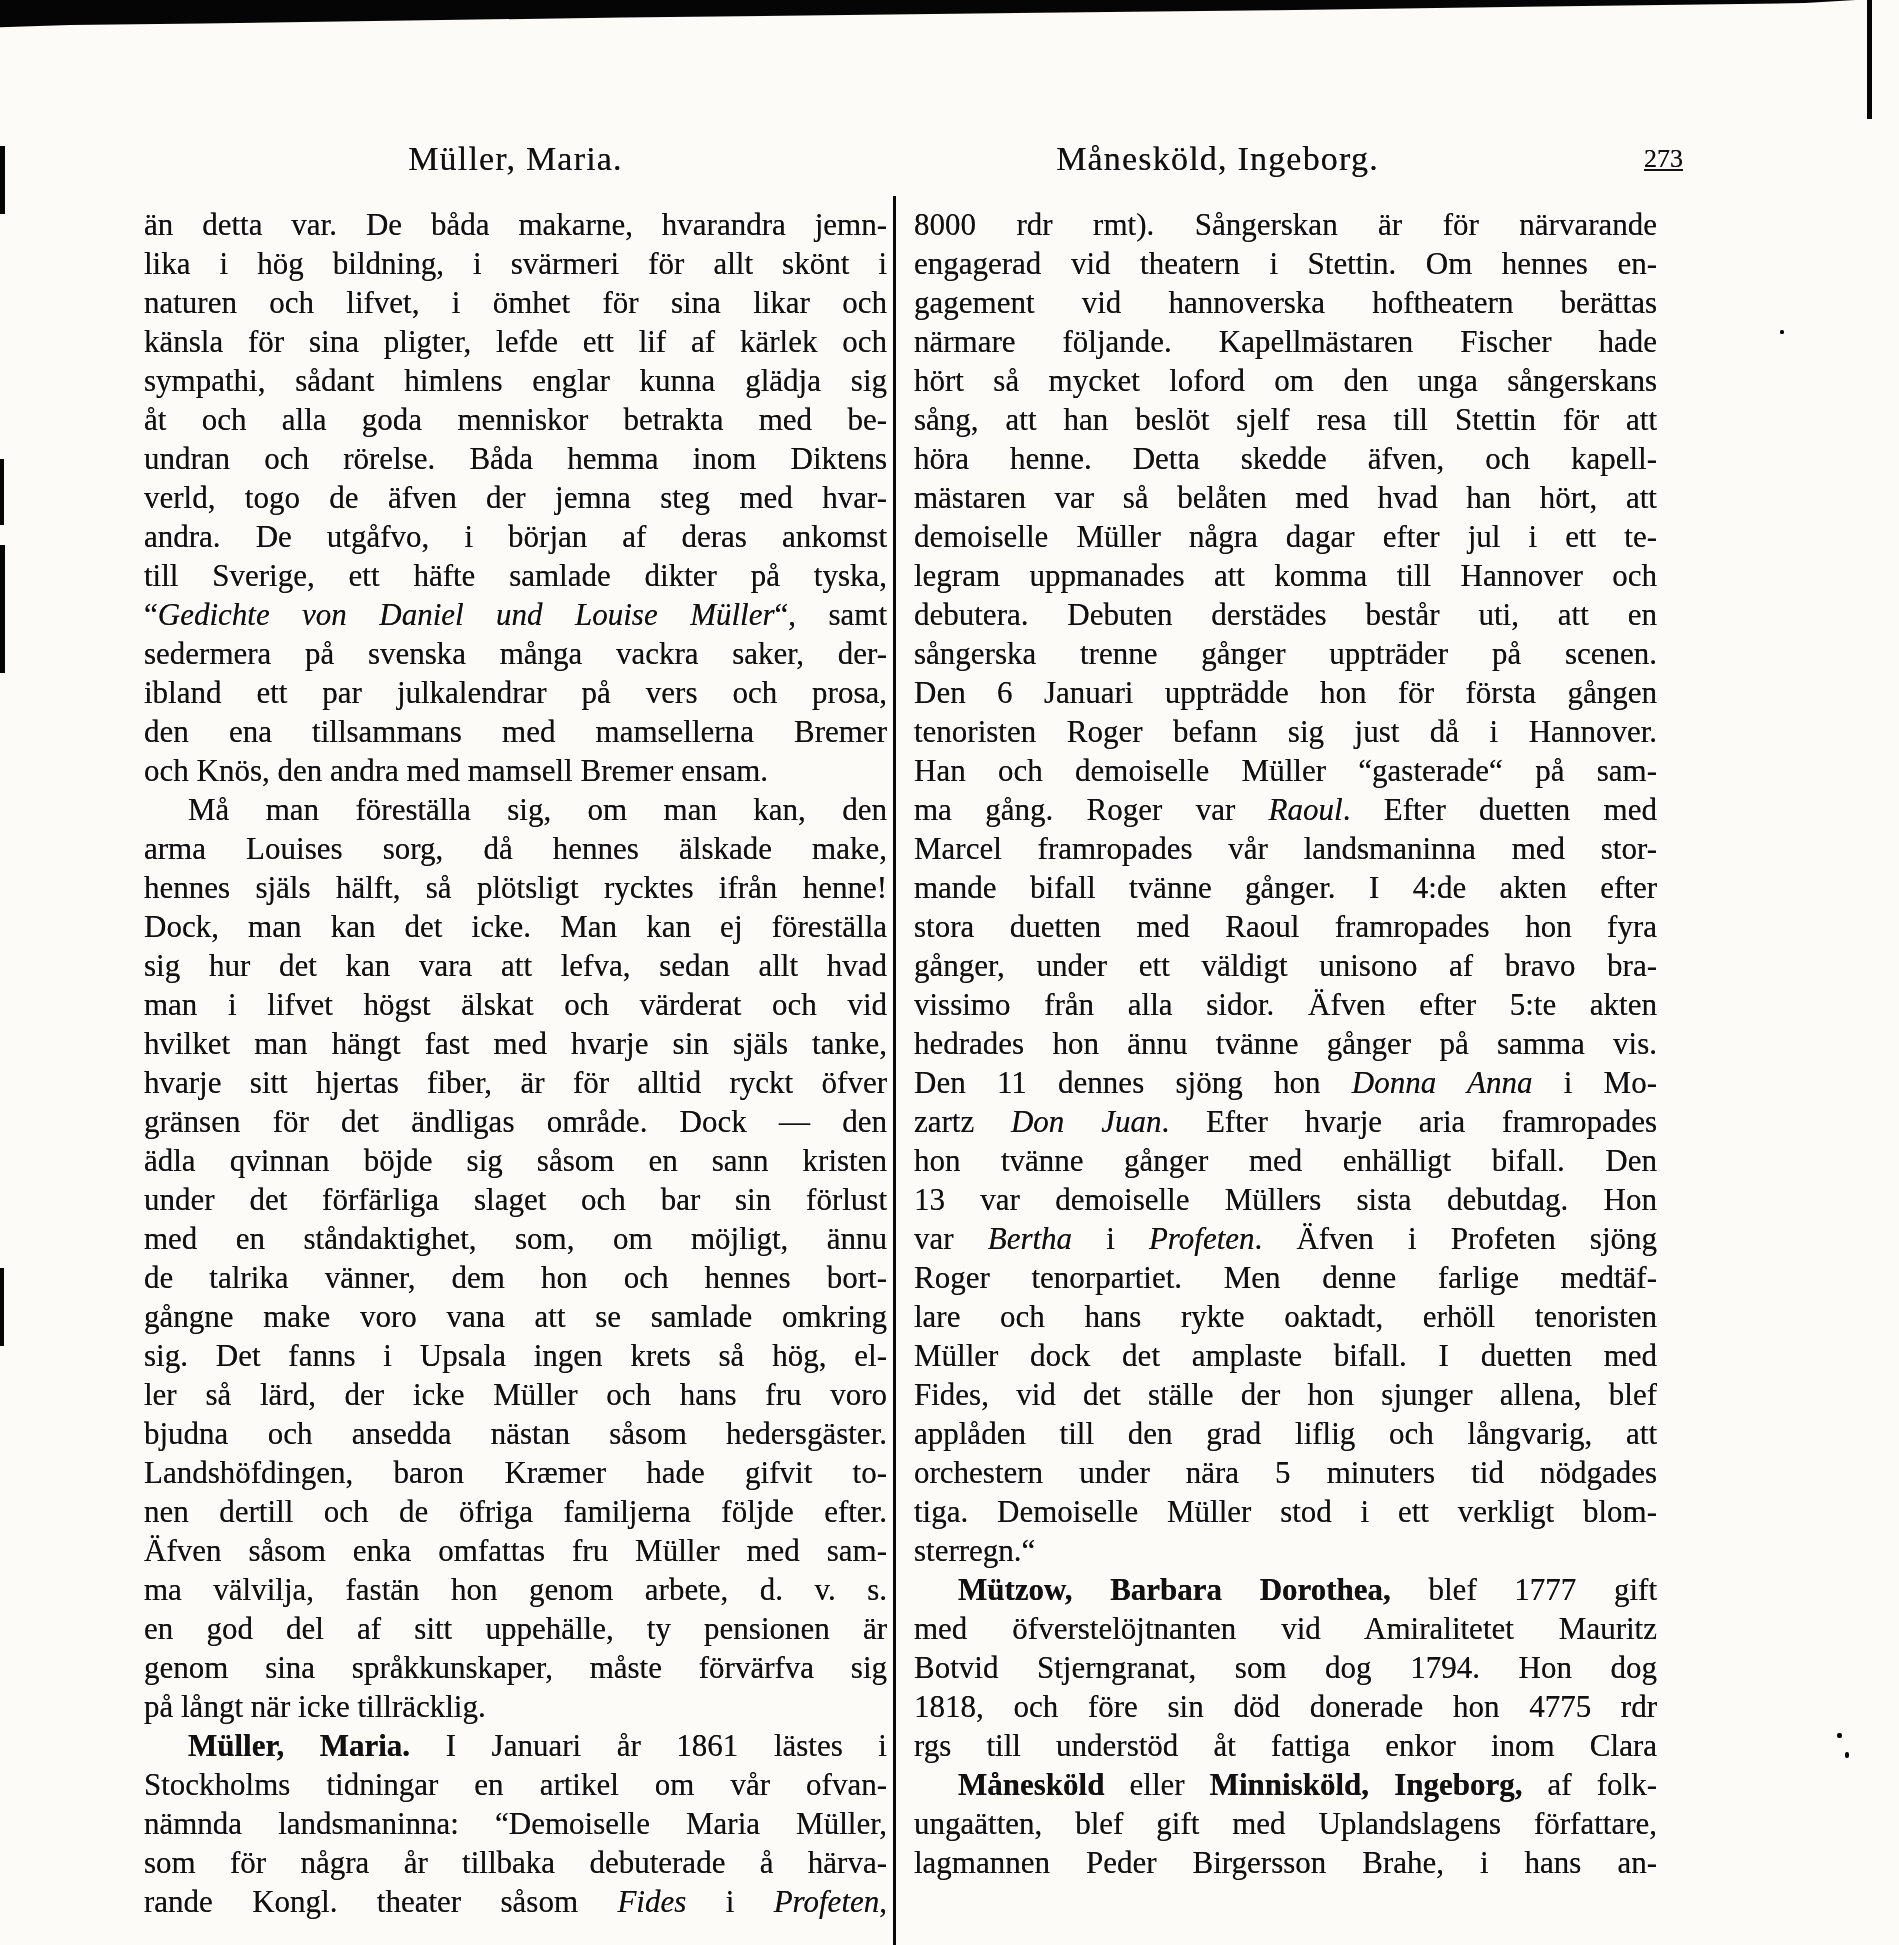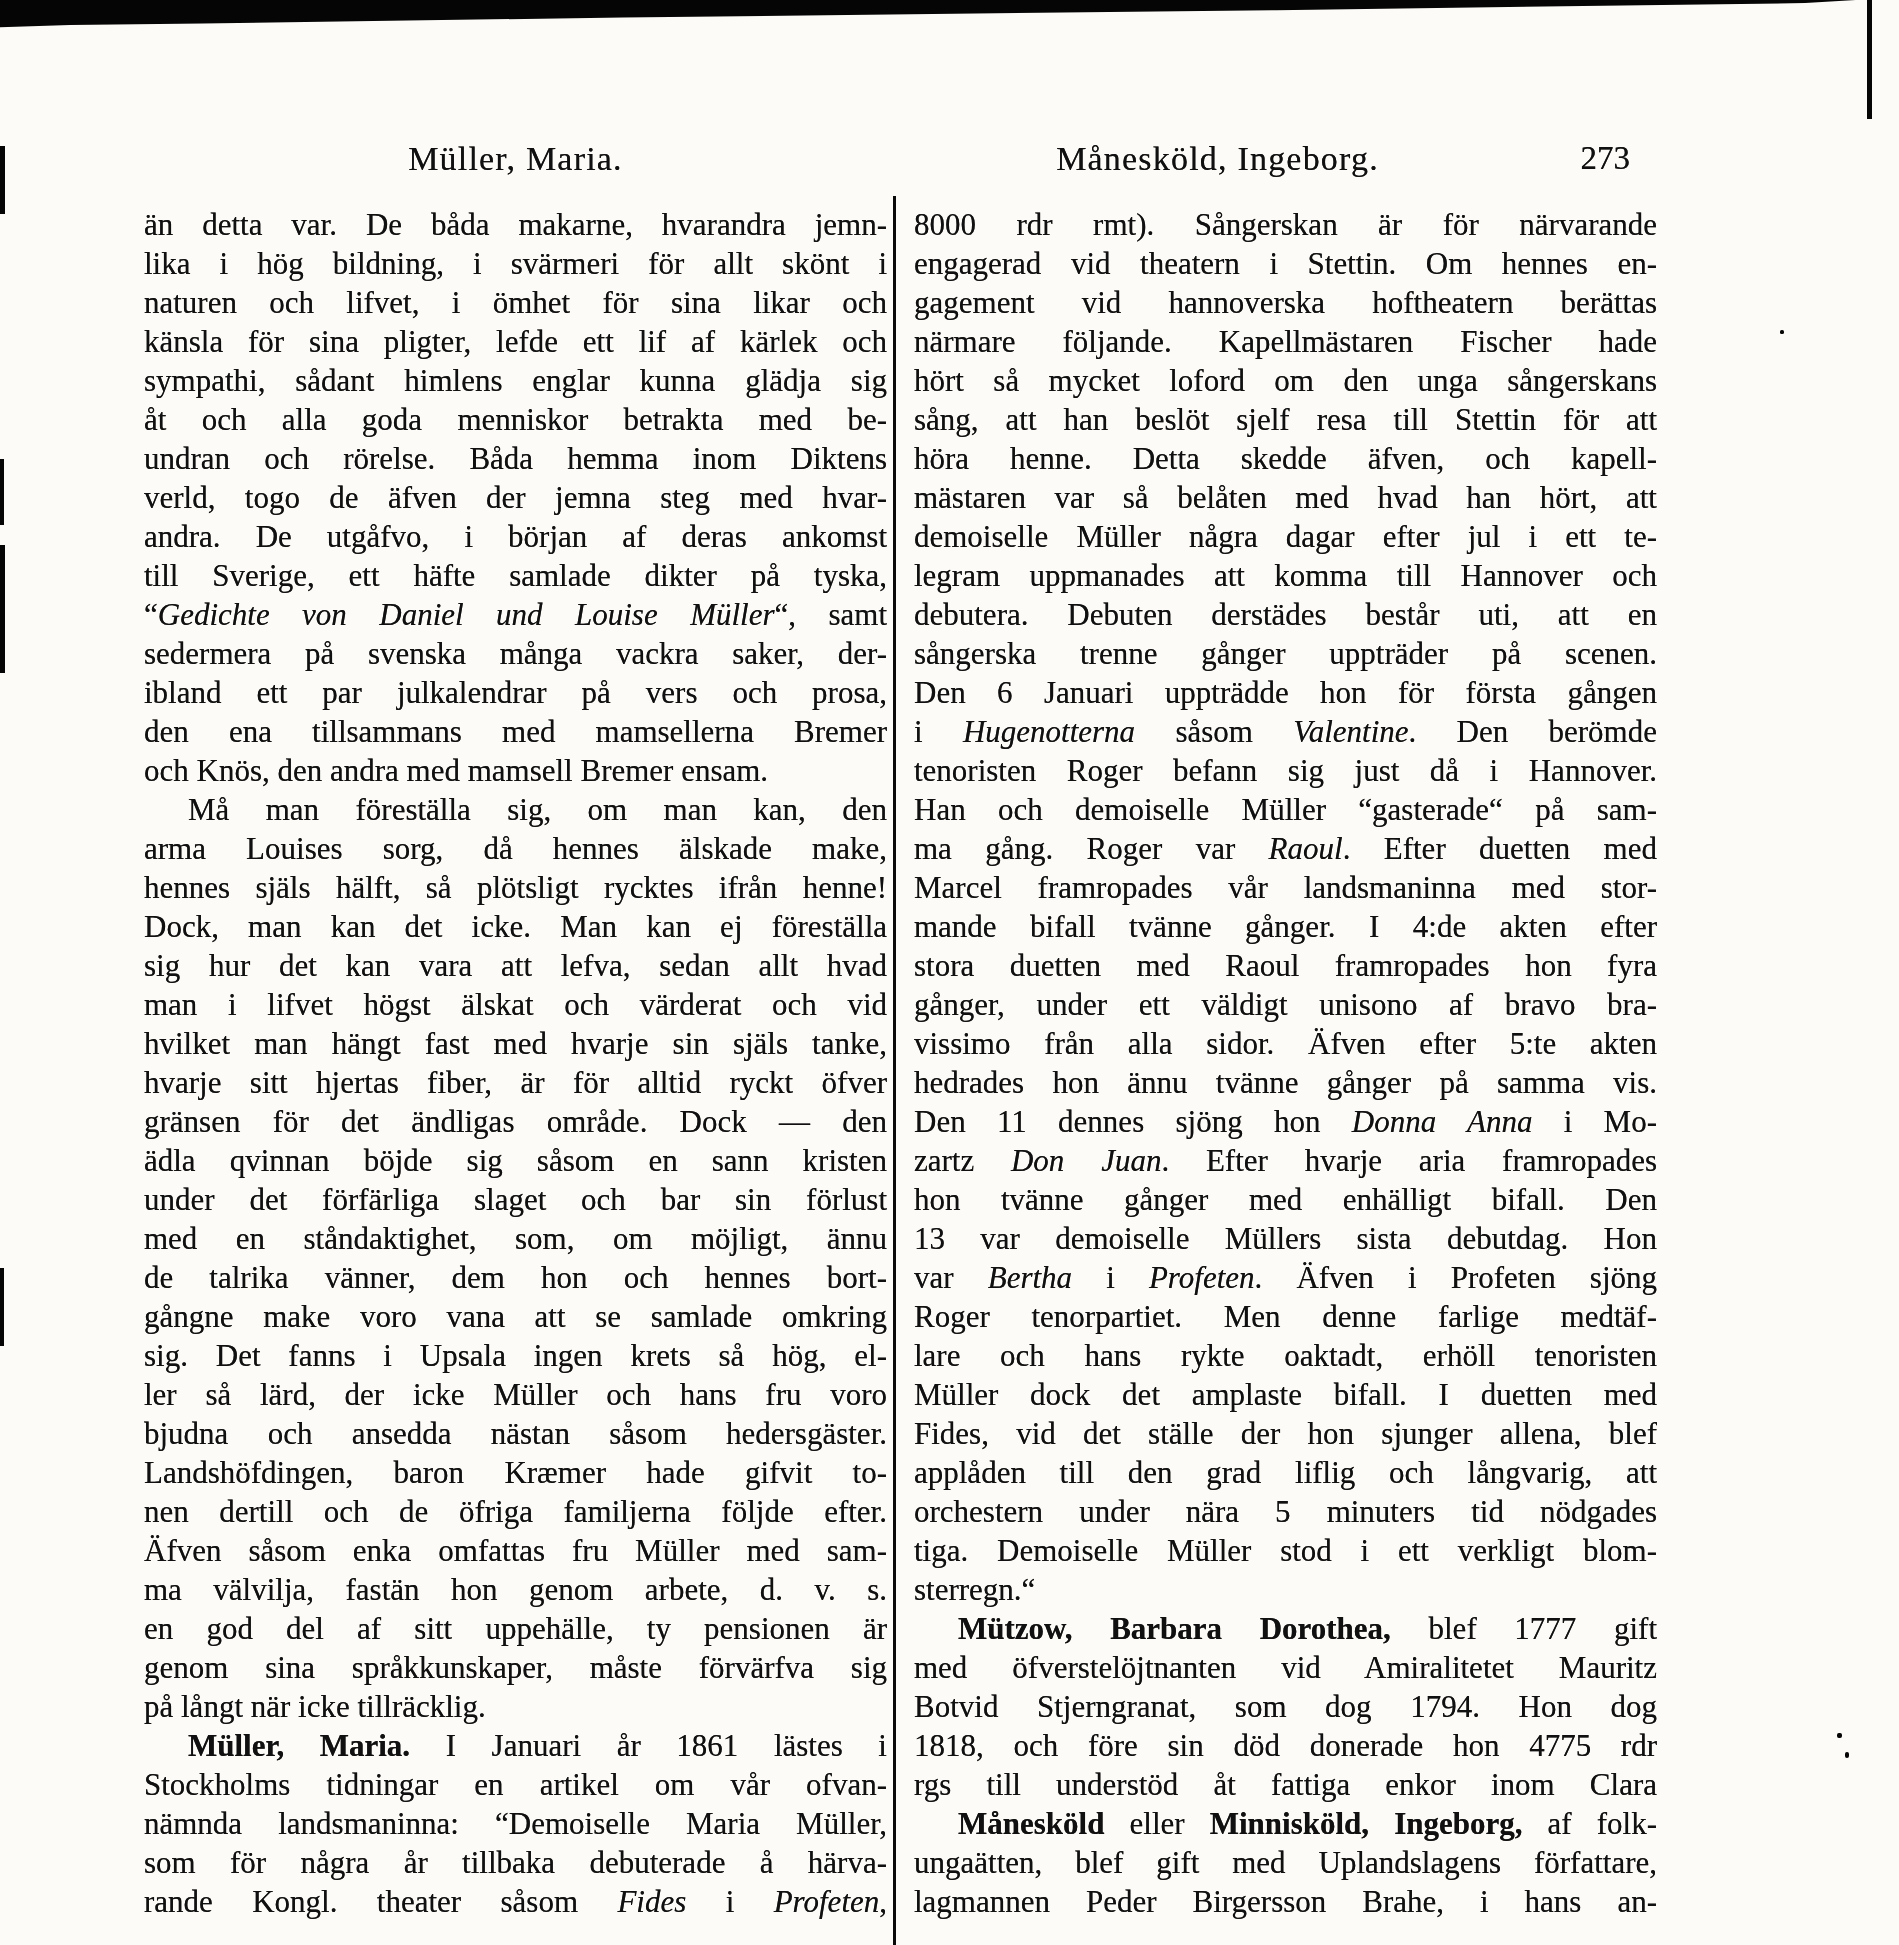--- a/index.html
+++ b/index.html
@@ -13,23 +13,24 @@
   }
   
   .running-head{
     position:absolute;top:137px;height:43px;line-height:43px;
     font-size:34px;letter-spacing:1.2px;text-align:center;
     text-shadow:0 0 0.4px rgba(0,0,0,.75);
   }
   .head-left{left:144px;width:743px;}
   .head-right{left:914px;width:607px;}
   .page-number{
-    position:absolute;top:137px;left:1521px;width:109px;height:43px;
-    line-height:43px;font-size:33px;text-align:right;
+    position:absolute;top:137px;left:1574px;width:109px;height:43px;
+    line-height:43px;font-size:26px;text-align:right;
     text-shadow:0 0 0.4px rgba(0,0,0,.75);
+    text-decoration:underline;
   }
   
   .col{
     position:absolute;top:205px;width:743px;
     text-shadow:0 0 0.4px rgba(0,0,0,.7);
   }
   .col-left{left:144px;}
   .col-right{left:914px;}
   .line{
     height:39px;line-height:39px;font-size:31px;
@@ -126,21 +127,20 @@
       <div class="line">närmare följande.  Kapellmästaren Fischer hade</div>
       <div class="line">hört så mycket loford om den unga sångerskans</div>
       <div class="line">sång, att han beslöt sjelf resa till Stettin för att</div>
       <div class="line">höra henne.  Detta skedde äfven, och kapell-</div>
       <div class="line">mästaren var så belåten med hvad han hört, att</div>
       <div class="line">demoiselle Müller några dagar efter jul i ett te-</div>
       <div class="line">legram uppmanades att komma till Hannover och</div>
       <div class="line">debutera.  Debuten derstädes består uti, att en</div>
       <div class="line">sångerska trenne gånger uppträder på scenen.</div>
       <div class="line">Den 6 Januari uppträdde hon för första gången</div>
-      <div class="line">i <i>Hugenotterna</i> såsom <i>Valentine</i>.  Den berömde</div>
       <div class="line">tenoristen Roger befann sig just då i Hannover.</div>
       <div class="line">Han och demoiselle Müller “gasterade“ på sam-</div>
       <div class="line">ma gång.  Roger var <i>Raoul</i>.  Efter duetten med</div>
       <div class="line">Marcel framropades vår landsmaninna med stor-</div>
       <div class="line">mande bifall tvänne gånger.  I 4:de akten efter</div>
       <div class="line">stora duetten med Raoul framropades hon fyra</div>
       <div class="line">gånger, under ett väldigt unisono af bravo bra-</div>
       <div class="line">vissimo från alla sidor.  Äfven efter 5:te akten</div>
       <div class="line">hedrades hon ännu tvänne gånger på samma vis.</div>
       <div class="line">Den 11 dennes sjöng hon <i>Donna Anna</i> i Mo-</div>

